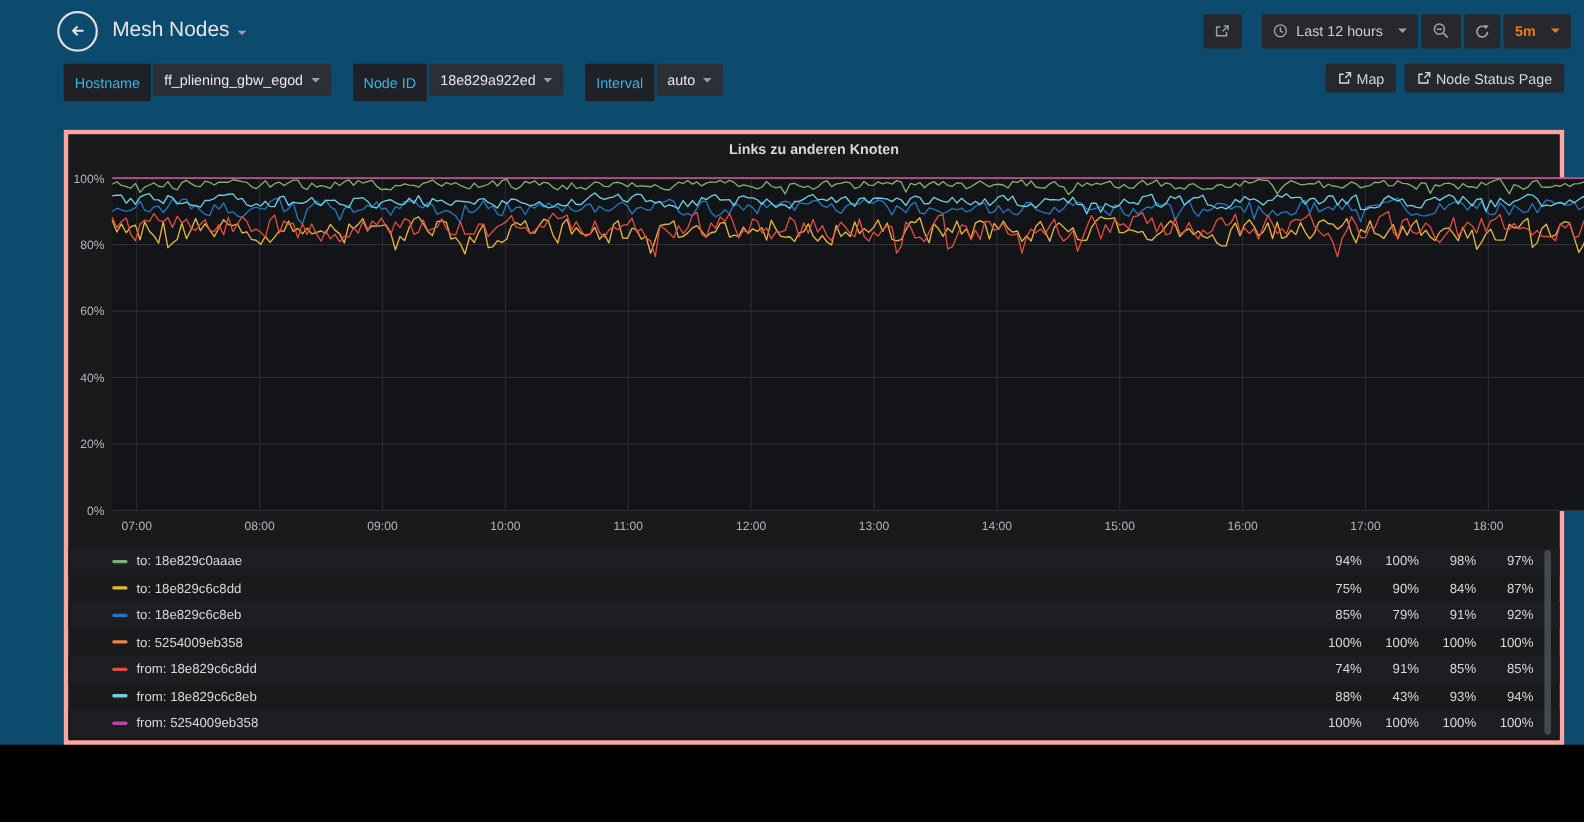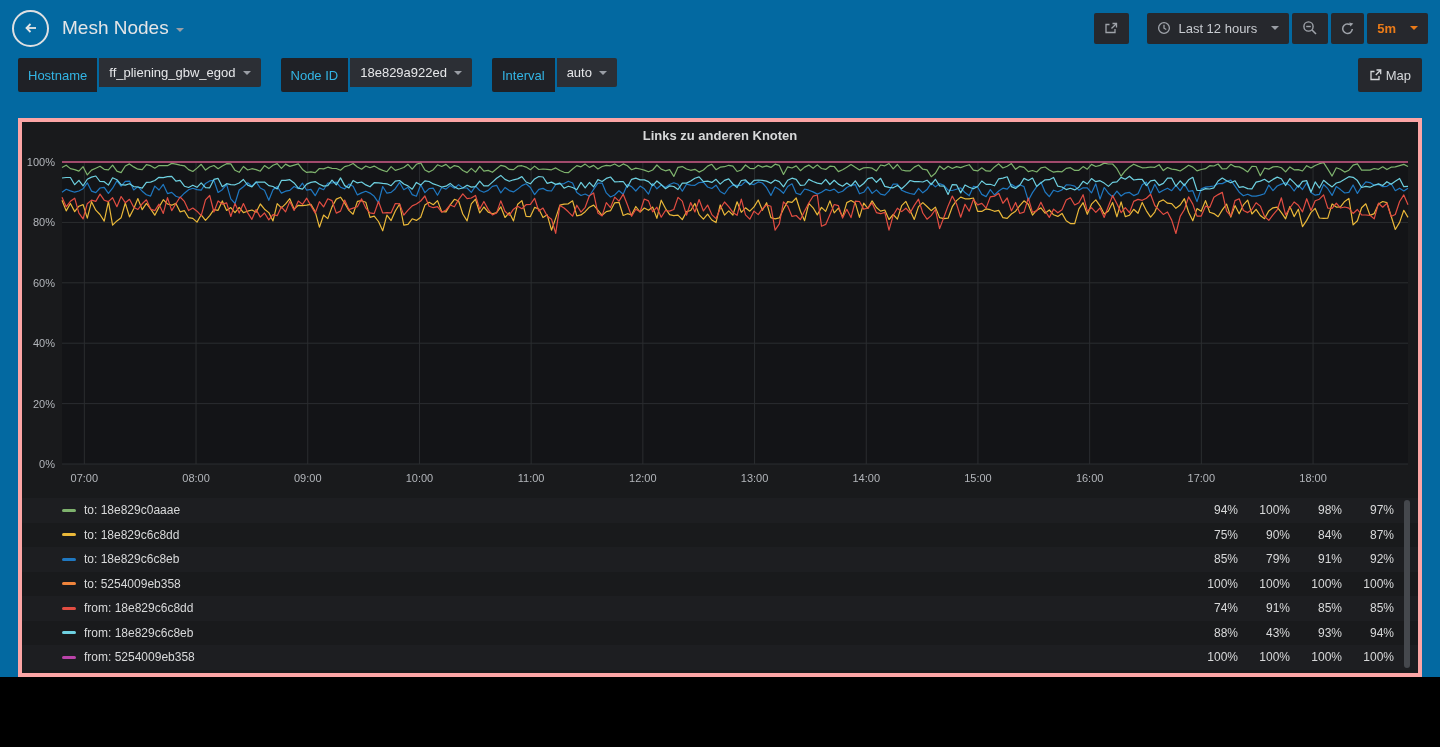--- a/index.html
+++ b/index.html
@@ -3,21 +3,21 @@
 <meta charset="utf-8">
 <style>
   * { box-sizing: border-box; }
   html,body { margin:0; padding:0; }
   body {
     width:1440px; height:747px; overflow:hidden;
     background:#000;
     font-family:"Liberation Sans", sans-serif;
     -webkit-font-smoothing:antialiased;
   }
-  .app { background:#0369a1; height:677px; }
+  .app { background:#0c4a6e; height:677px;padding-left:40px; }
 
   
   .navbar { height:56px; display:flex; align-items:center; padding:0 12px; }
   .back-btn {
     width:37px; height:37px; border-radius:50%; border:2px solid #dfe0e2;
     background:transparent; display:flex; align-items:center; justify-content:center;
     cursor:pointer; padding:0; flex:none;
   }
   .dash-title-wrap { display:flex; align-items:center; margin-left:13px; cursor:pointer; }
   .dash-title { font-size:19px; color:#e4e5e7; }
@@ -47,21 +47,21 @@
     height:34px; display:flex; align-items:center; padding:0 10px;
     background:#1f2126; color:#33b5e5; font-size:13px; border-radius:2px 0 0 2px;
   }
   .var-value {
     height:29px; display:flex; align-items:center; padding:0 10px;
     background:#2c2f35; color:#e6e7e9; font-size:13px; margin-left:2px;
     border-radius:0 2px 2px 0; cursor:pointer;
   }
   .submenu-right { margin-left:auto; display:flex; gap:8px; }
   .sub-btn {
-    display:inline-flex; align-items:center; gap:4px; height:34px; padding:0 11px;
+    display:inline-flex; align-items:center; gap:4px; height:26px; padding:0 11px;
     background:#26282d; color:#d6d8db; font-size:13px; border-radius:2px;
     border:none; cursor:pointer; font-family:inherit;
   }
 
   
   .dash-area { padding:20px 18px 0; }
   .panel {
     height:559px; background:#191a1c; border:4px solid #fca5a5;
     display:flex; flex-direction:column; position:relative;
   }
@@ -174,20 +174,28 @@
     </div>
 
     <div class="submenu-right">
       <button class="sub-btn">
         <svg width="13" height="12" viewBox="0 0 13 12">
           <path d="M5.5 2.5H2v8h8V7" fill="none" stroke="currentColor" stroke-width="1.3"></path>
           <path d="M7.5 1h4.2v4.2" fill="none" stroke="currentColor" stroke-width="1.3"></path>
           <path d="M11.5 1.3 6.8 6" stroke="currentColor" stroke-width="1.3"></path>
         </svg>
         <span>Map</span>
+      </button>
+      <button class="sub-btn">
+        <svg width="13" height="12" viewBox="0 0 13 12">
+          <path d="M5.5 2.5H2v8h8V7" fill="none" stroke="currentColor" stroke-width="1.3"></path>
+          <path d="M7.5 1h4.2v4.2" fill="none" stroke="currentColor" stroke-width="1.3"></path>
+          <path d="M11.5 1.3 6.8 6" stroke="currentColor" stroke-width="1.3"></path>
+        </svg>
+        <span>Node Status Page</span>
       </button>
     </div>
   </div>
 
   <div class="dash-area">
     <section class="panel">
       <div class="panel-title">Links zu anderen Knoten</div>
       <div class="chart">
           <svg width="1402" height="348">
             <rect x="40" y="12" width="1346" height="302" fill="#131417"></rect>

